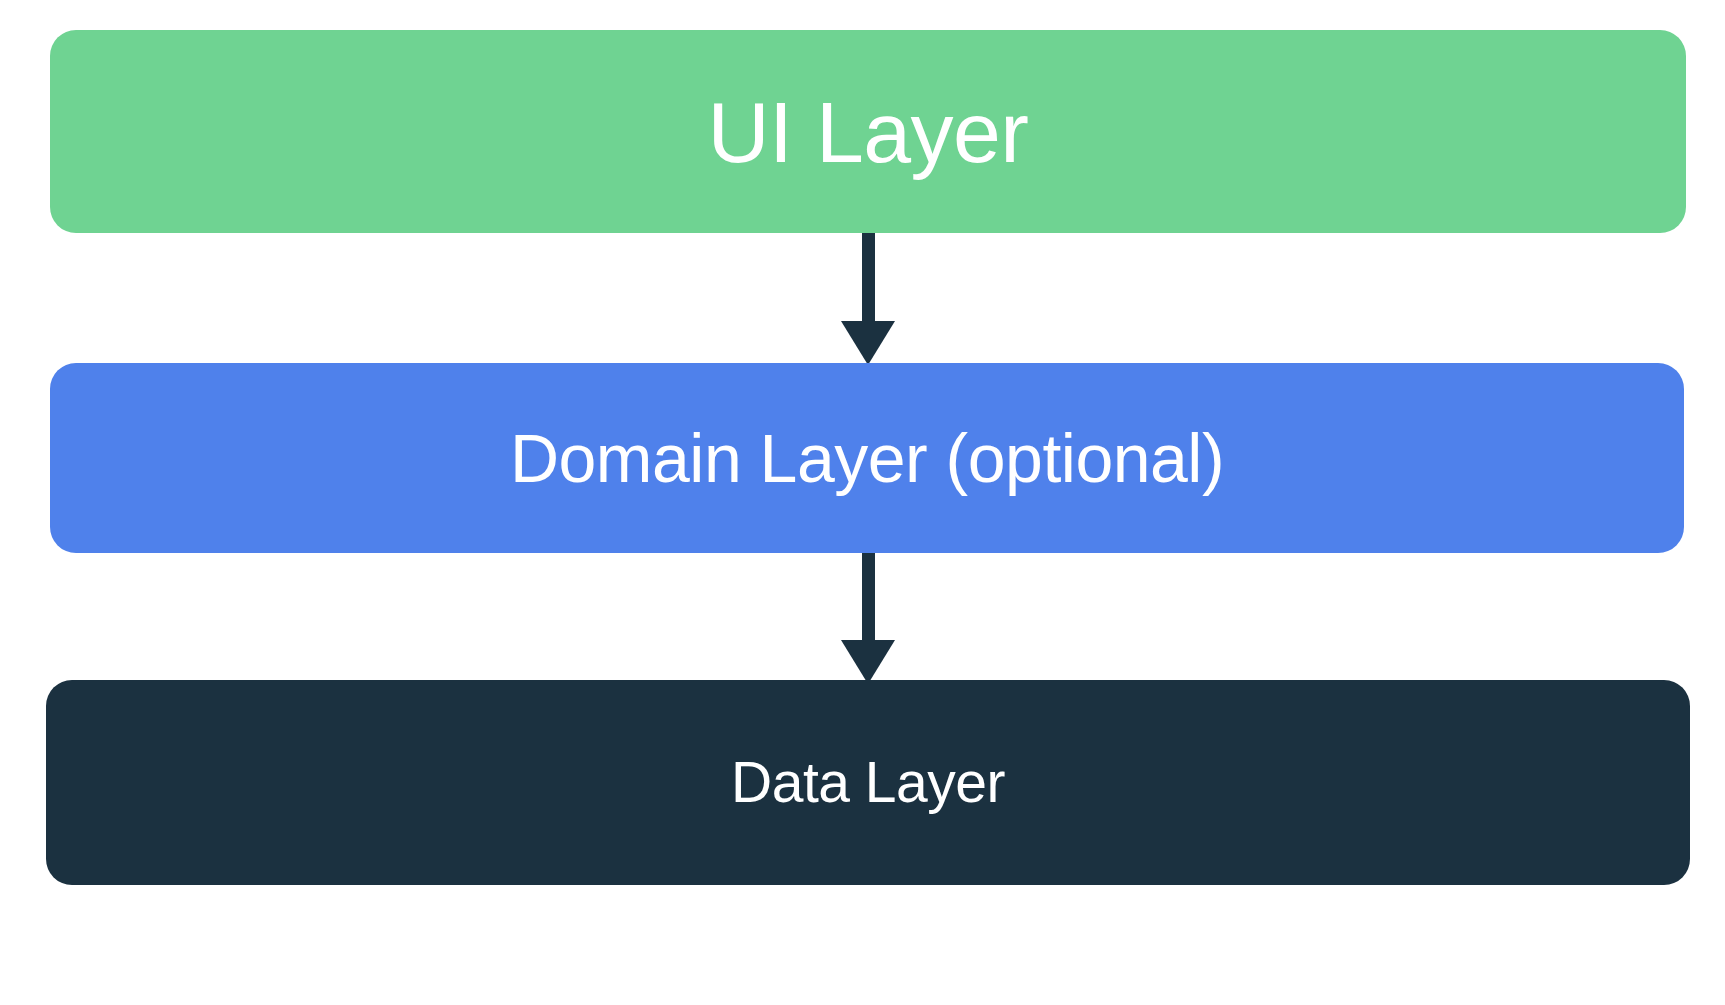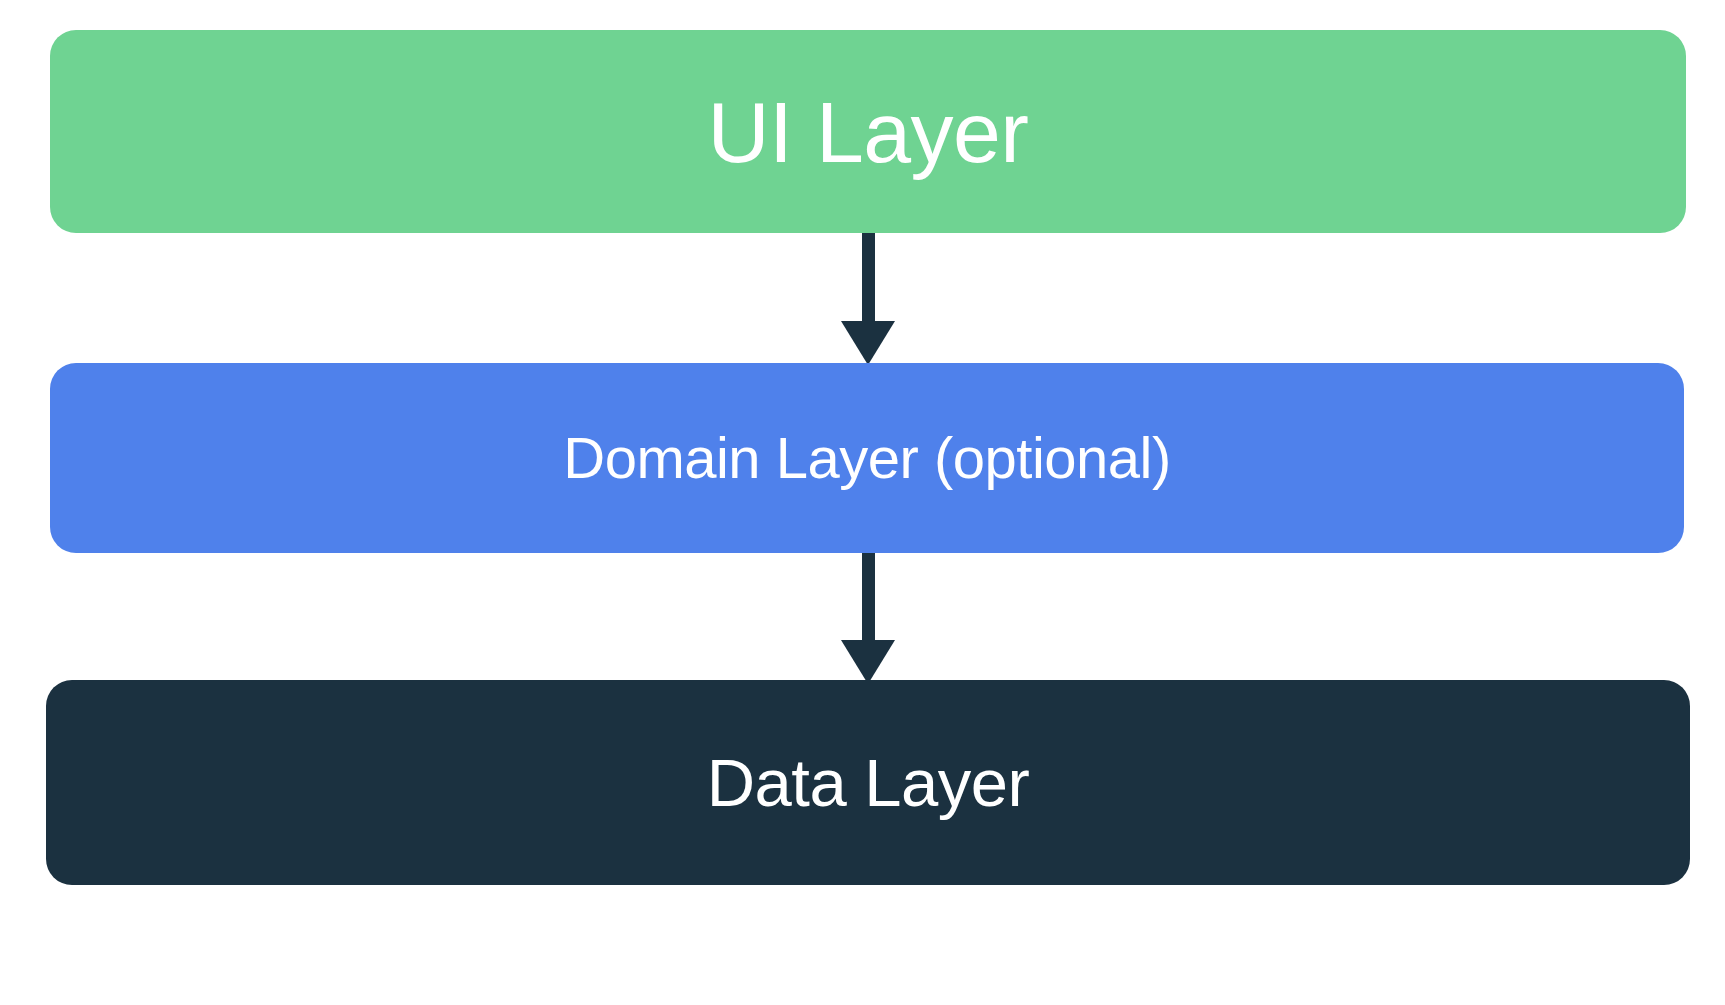--- a/index.html
+++ b/index.html
@@ -51,30 +51,30 @@
   }
   #ui-layer-box .layer-label { font-size: 86px; }
 
   
   #domain-layer-box {
     left: 50px;
     top: 363px;
     width: 1634px;
     height: 190px;
   }
-  #domain-layer-box .layer-label { font-size: 58px; }
+  #domain-layer-box .layer-label { font-size: 68px; }
 
   
   #data-layer-box {
     left: 46px;
     top: 680px;
     width: 1644px;
     height: 205px;
   }
-  #data-layer-box .layer-label { font-size: 67px; text-align: right; }
+  #data-layer-box .layer-label { font-size: 57px; text-align: right; }
 
   
   .connector-arrow {
     position: absolute;
     left: 0;
     top: 0;
     width: 1725px;
     height: 1005px;
     pointer-events: none;
   }

